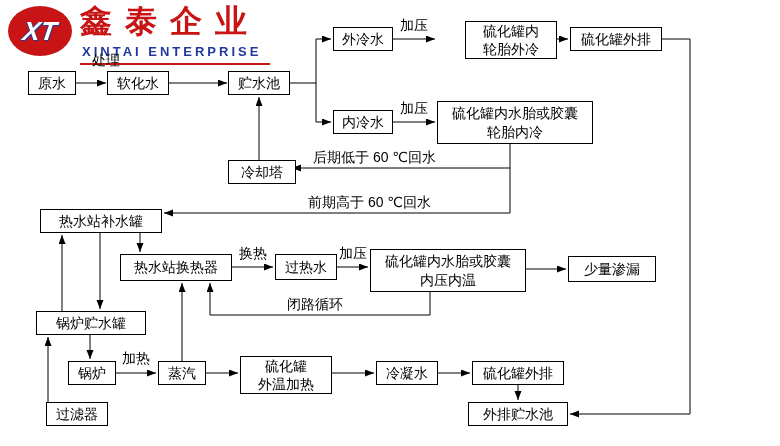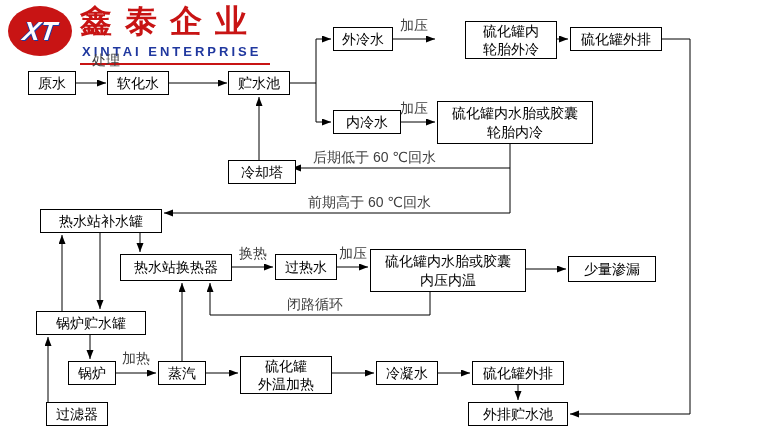--- a/index.html
+++ b/index.html
@@ -9,21 +9,21 @@
     position:relative; width:780px; height:446px;
     background:#ffffff; overflow:hidden;
   }
   svg.connectors { position:absolute; left:0; top:0; }
   .node {
     position:absolute; border:1px solid #000; background:#fff;
     display:flex; flex-direction:column; align-items:center; justify-content:center;
     font-size:14px; color:#000; line-height:1.3; text-align:center; white-space:nowrap;
   }
   .elabel {
-    position:absolute; font-size:14px; color:#404040; white-space:nowrap;
+    position:absolute; font-size:14px; color:#000000; white-space:nowrap;
   }
   
   .logo { position:absolute; left:0; top:0; width:290px; height:70px; }
   .logo-oval {
     position:absolute; left:8px; top:6px; width:64px; height:50px;
     background:var(--brand-red,#c81414); border-radius:50%;
     display:flex; align-items:center; justify-content:center;
   }
   .logo-xt {
     font-style:italic; font-weight:bold; font-size:26px; color:#ffffff;
@@ -117,21 +117,21 @@
 
   <div class="node" style="left:28px;top:71px;width:48px;height:24px;">原水</div>
   <div class="node" style="left:107px;top:71px;width:62px;height:24px;">软化水</div>
   <div class="node" style="left:228px;top:71px;width:62px;height:24px;">贮水池</div>
   <div class="node" style="left:333px;top:27px;width:60px;height:24px;">外冷水</div>
   <div class="node" style="left:437px;top:21px;width:92px;height:38px;margin-left:28px;">
     <div>硫化罐内</div>
     <div>轮胎外冷</div>
   </div>
   <div class="node" style="left:570px;top:27px;width:92px;height:24px;">硫化罐外排</div>
-  <div class="node" style="left:333px;top:110px;width:68px;height:24px;">内冷水</div>
+  <div class="node" style="left:333px;top:110px;width:60px;height:24px;">内冷水</div>
   <div class="node" style="left:437px;top:101px;width:156px;height:43px;">
     <div>硫化罐内水胎或胶囊</div>
     <div>轮胎内冷</div>
   </div>
   <div class="node" style="left:228px;top:160px;width:68px;height:24px;">冷却塔</div>
   <div class="node" style="left:40px;top:209px;width:122px;height:24px;">热水站补水罐</div>
   <div class="node" style="left:120px;top:254px;width:112px;height:27px;">热水站换热器</div>
   <div class="node" style="left:275px;top:254px;width:62px;height:26px;">过热水</div>
   <div class="node" style="left:370px;top:249px;width:156px;height:43px;">
     <div>硫化罐内水胎或胶囊</div>

